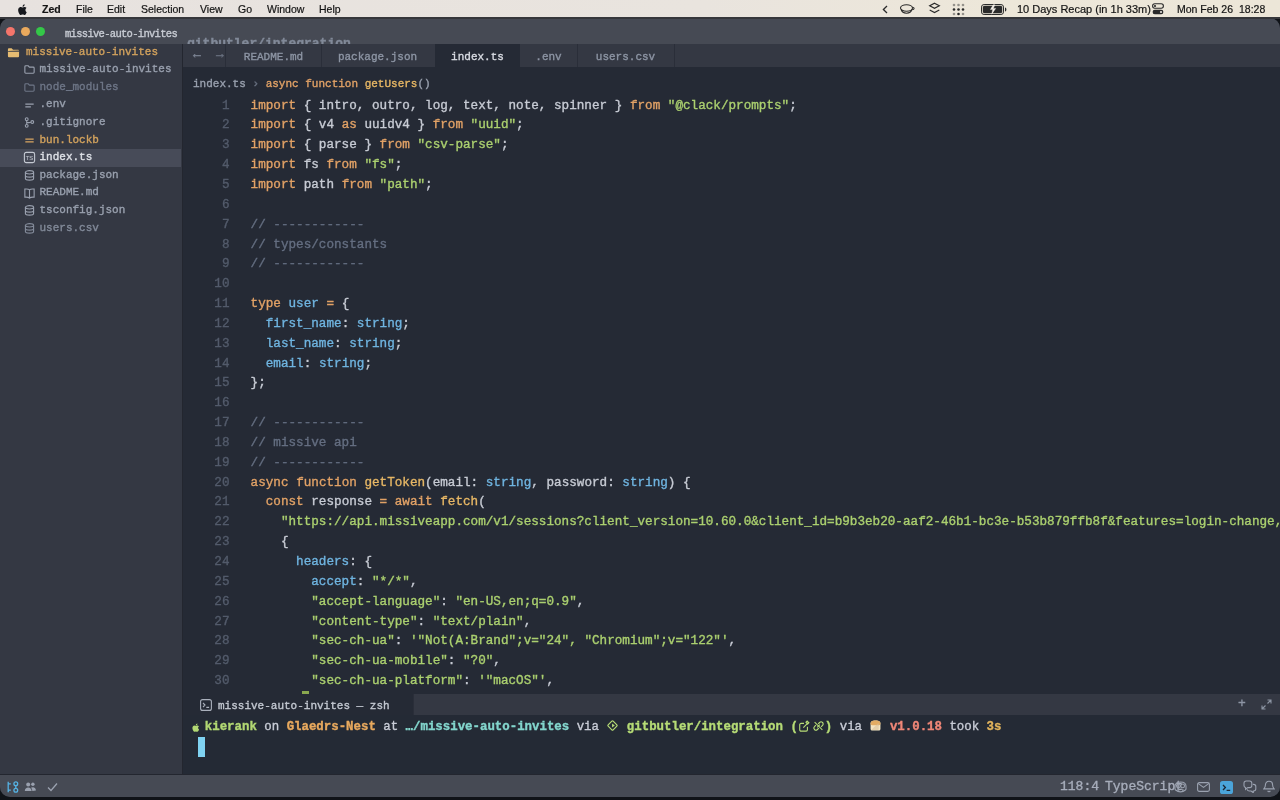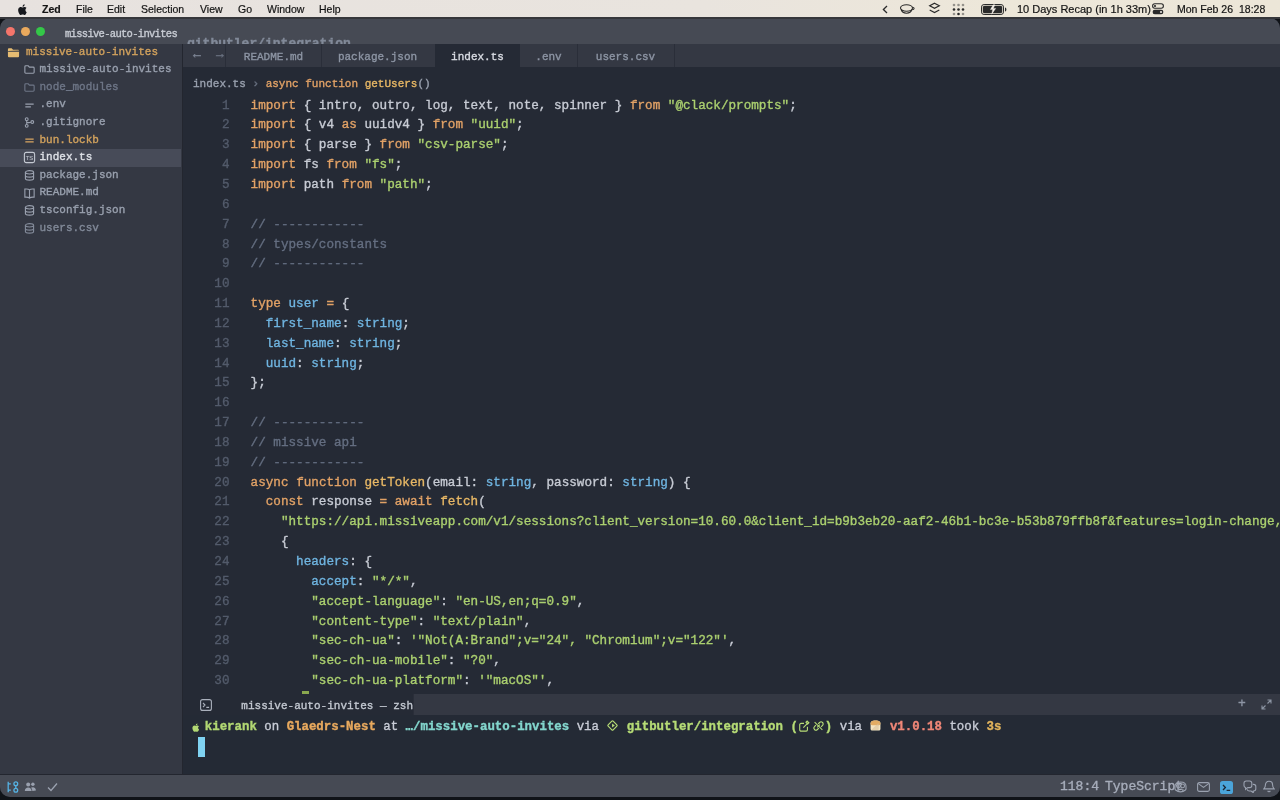--- a/index.html
+++ b/index.html
@@ -31,21 +31,21 @@
   #crumb{left:183px;top:49px;width:1097px;height:24px;background:#252a35;font-size:11px;line-height:24px;padding-top:4.5px;box-sizing:border-box;}
   
   #editor{left:183px;top:73px;width:1097px;height:602.5px;background:#252a35;overflow:hidden;}
   #gutter{position:absolute;left:0;top:4.6px;width:46.5px;text-align:right;color:#535b6b;
      font-size:12.65px;line-height:19.85px;white-space:pre;}
   #code{position:absolute;left:67.6px;top:4.6px;font-size:12.65px;line-height:19.85px;white-space:pre;color:#c7cbd4;}
   .k{color:#e2a266}.f{color:#e7b765}.t{color:#6fb4e0}.s{color:#abd06f}.c{color:#646e81}
   
   #termbar{left:183px;top:675.5px;width:1097px;height:22px;background:#343843;}
   #termtab{position:absolute;left:0;top:0;width:230px;height:22px;background:#252a35;color:#c3c8d1;
-     font-size:11px;line-height:24.5px;border-right:1px solid #2a2e39;text-align:right;}
+     font-size:11px;line-height:24.5px;border-right:1px solid #2a2e39;}
   #terminal{left:183px;top:696.7px;width:1097px;height:58.9px;background:#242a35;overflow:hidden;
      font-size:12.4px;line-height:20px;white-space:pre;color:#c8ccd6;}
   .tg{color:#b2d873;font-weight:bold}.to{color:#e8a95e;font-weight:bold}.tc{color:#83d6cd;font-weight:bold}
   .tgb{color:#b6dc76;font-weight:bold}.tr{color:#ef8677;font-weight:bold}.ty{color:#e2b45c;font-weight:bold}
   
   #statusbar{left:0;top:755.6px;width:1280px;height:23.4px;background:#464a54;border-top:1px solid #23262f;}
   .sbtxt{position:absolute;top:0;height:23.5px;line-height:23.5px;font-size:13px;color:#a7adbb;}
 </style></head>
 <body>
 <div class="abs" id="menubar">
@@ -250,21 +250,21 @@
 <span class="k">import</span> fs <span class="k">from</span> <span class="s">"fs"</span>;
 <span class="k">import</span> path <span class="k">from</span> <span class="s">"path"</span>;
 
 <span class="c">// ------------</span>
 <span class="c">// types/constants</span>
 <span class="c">// ------------</span>
 
 <span class="k">type</span> <span class="t">user</span> <span class="k">=</span> {
   <span class="t">first_name</span>: <span class="t">string</span>;
   <span class="t">last_name</span>: <span class="t">string</span>;
-  <span class="t">uuid</span>: <span class="t">string</span>;
+  <span class="t">email</span>: <span class="t">string</span>;
 };
 
 <span class="c">// ------------</span>
 <span class="c">// missive api</span>
 <span class="c">// ------------</span>
 <span class="k">async</span> <span class="k">function</span> <span class="f">getToken</span>(email: <span class="t">string</span>, password: <span class="t">string</span>) {
   <span class="k">const</span> response <span class="k">=</span> <span class="k">await</span> <span class="f">fetch</span>(
     <span class="s">"https://api.missiveapp.com/v1/sessions?client_version=10.60.0&amp;client_id=b9b3eb20-aaf2-46b1-bc3e-b53b879ffb8f&amp;features=login-change,</span>
     {
       <span class="t">headers</span>: {

